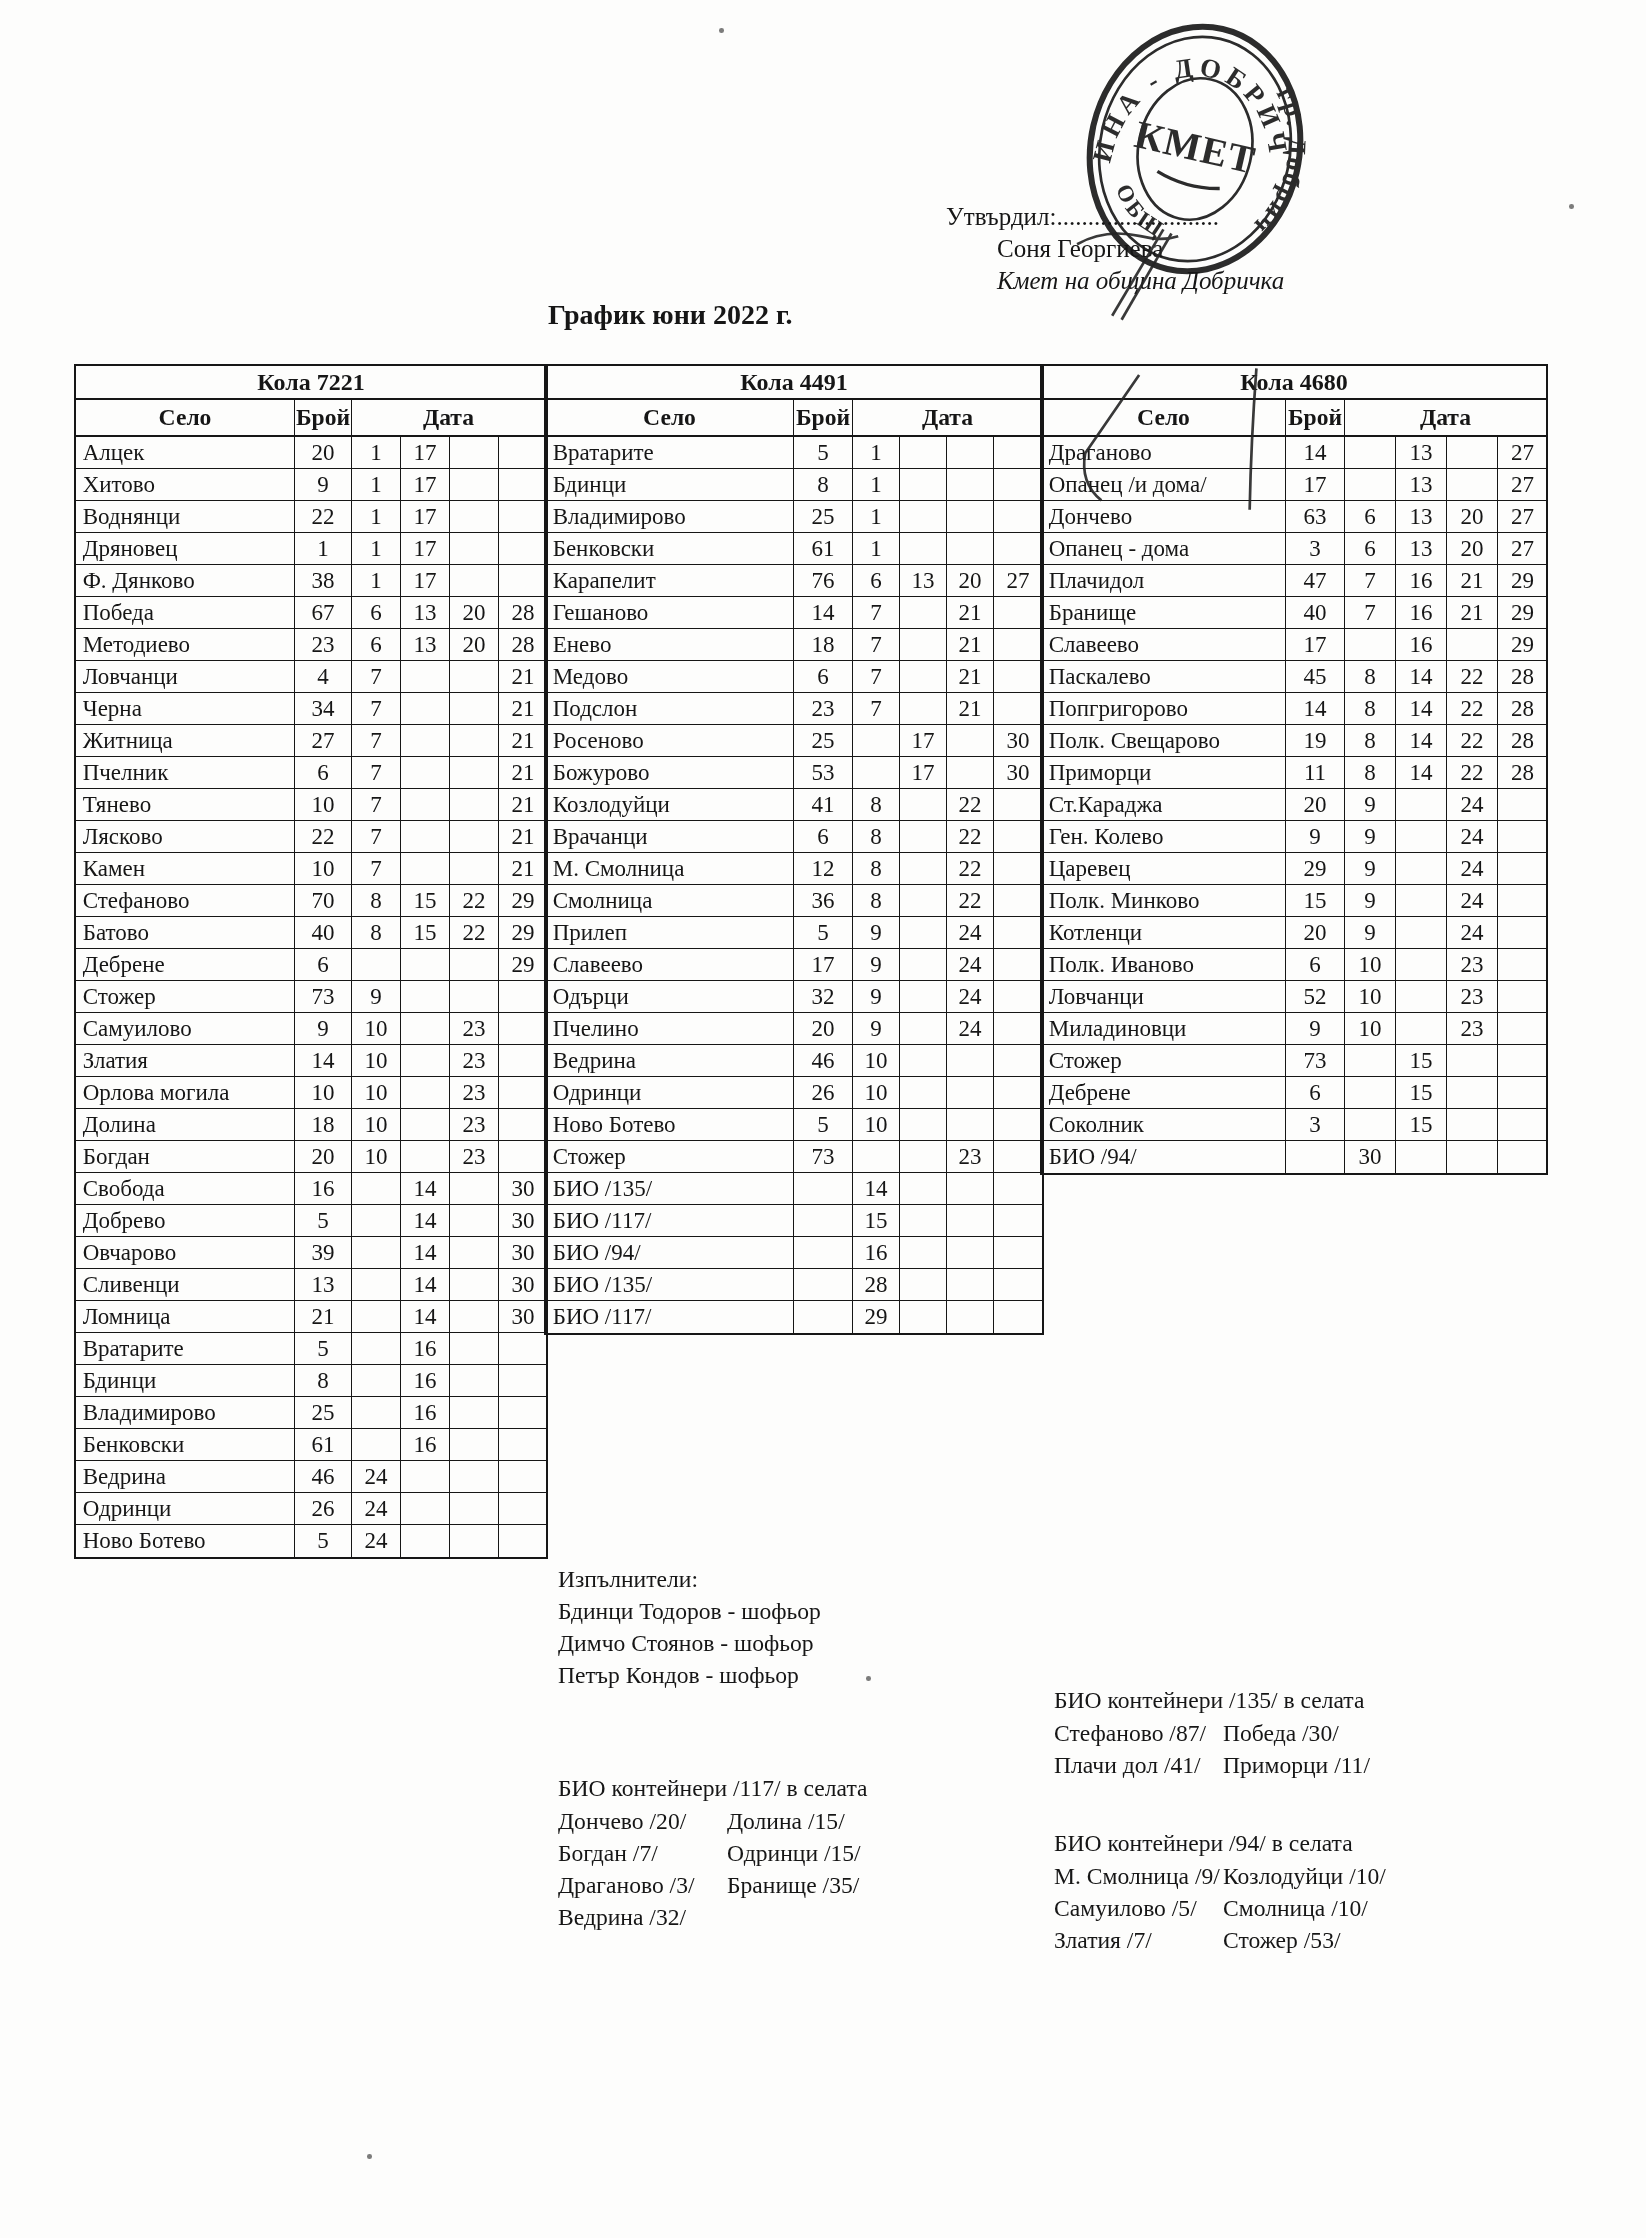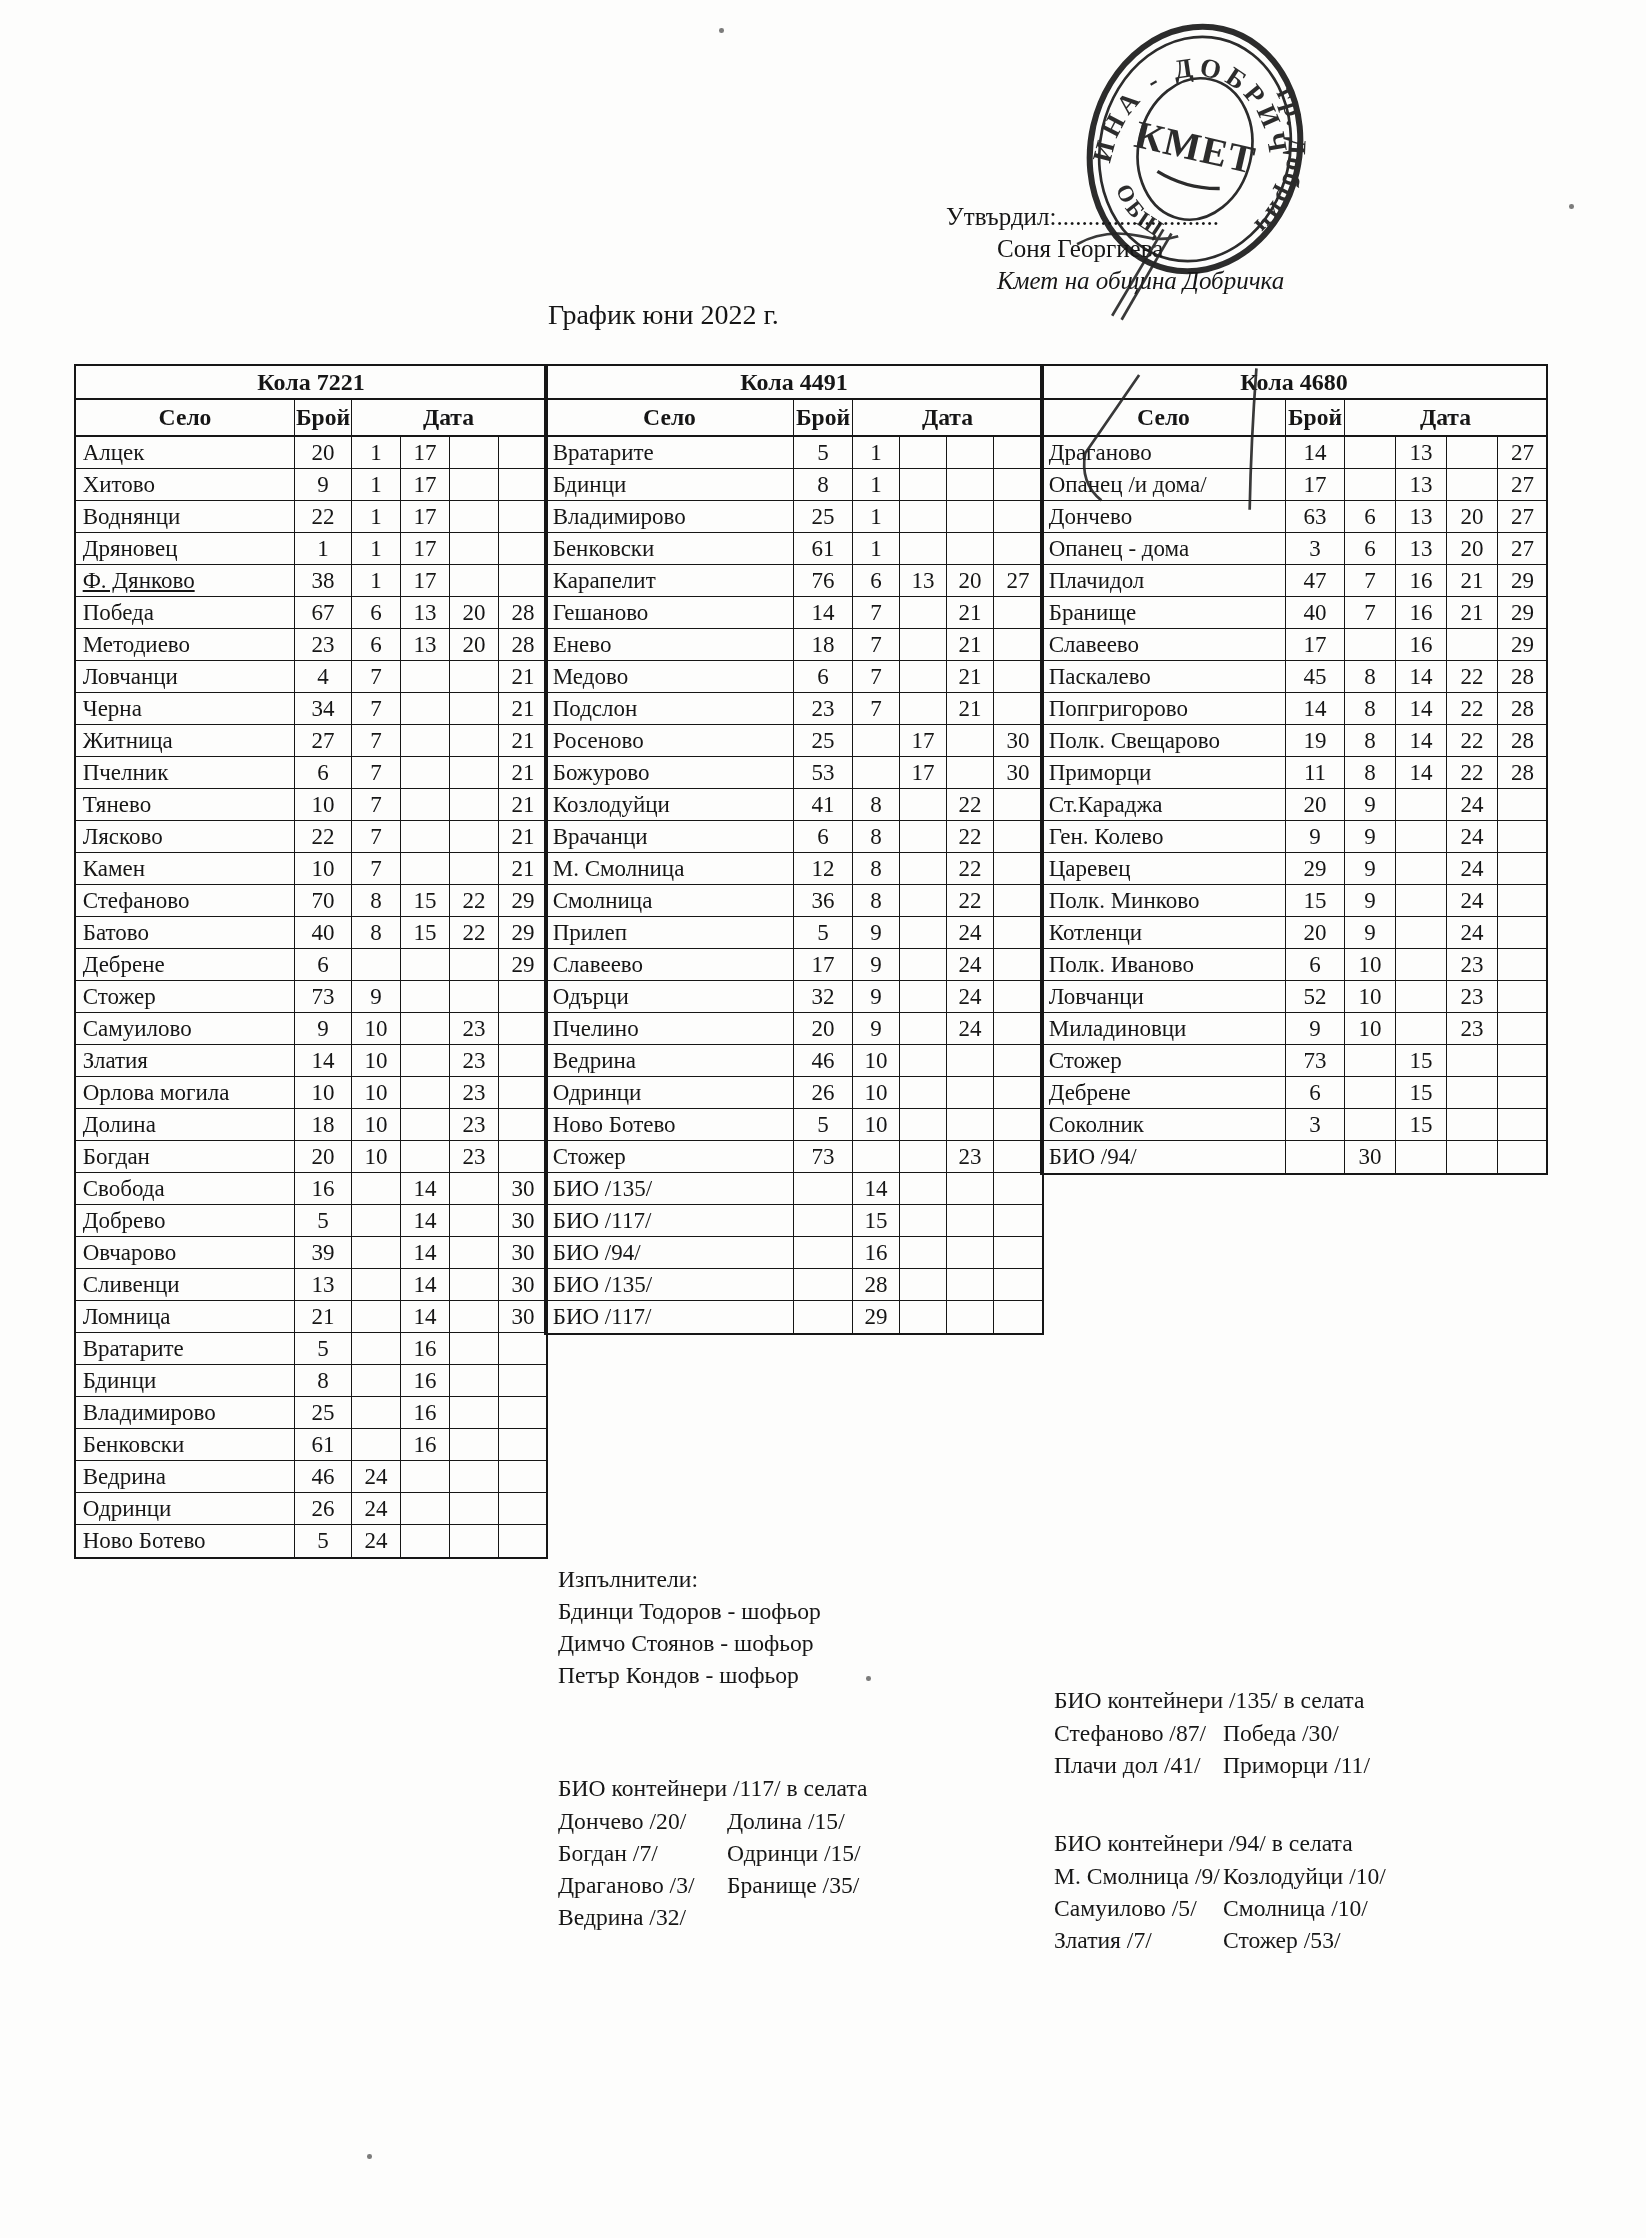--- a/index.html
+++ b/index.html
@@ -3,21 +3,21 @@
 <meta charset="utf-8">
 <style>
   html,body{margin:0;padding:0;background:#e8e8e8;}
   .page{position:relative;width:1646px;height:2239px;background:#fdfdfc;
         font-family:"Liberation Serif","DejaVu Serif",serif;color:#161616;overflow:hidden;}
   
   .approval{position:absolute;left:946px;top:201px;font-size:25px;line-height:32px;}
   .approval .a-name{margin-left:51px;}
   .approval .a-role{margin-left:51px;font-style:italic;}
   
-  .title{position:absolute;left:548px;top:299px;font-size:28px;font-weight:normal;margin:0;}
+  .title{position:absolute;left:548px;top:299px;font-size:28px;font-weight:bold;margin:0;}
   
   .sched{position:absolute;top:364px;border:2px solid #161616;box-sizing:content-box;background:transparent;}
   .t-title{height:34px;border-bottom:2px solid #161616;display:flex;align-items:center;justify-content:center;
            font-weight:bold;font-size:24px;box-sizing:border-box;}
   .t-head{display:flex;height:37px;font-weight:bold;font-size:23.6px;}
   .t-head .cell{border-bottom:2px solid #161616;justify-content:center;}
   .row{display:flex;height:32px;font-size:23px;}
   .cell{border-right:1.3px solid #161616;border-bottom:1.3px solid #161616;box-sizing:border-box;
         display:flex;align-items:center;justify-content:center;overflow:hidden;white-space:nowrap;}
   .cell.v{justify-content:flex-start;padding-left:6.7px;}
@@ -101,21 +101,21 @@
         </div>
         <div class="row">
           <div class="cell v" style="width: 219px; flex: 0 0 219px;">Дряновец</div>
           <div class="cell c" style="width: 57px; flex: 0 0 57px;">1</div>
           <div class="cell d" style="width: 49px; flex: 0 0 49px;">1</div>
           <div class="cell d" style="width: 49px; flex: 0 0 49px;">17</div>
           <div class="cell d" style="width: 49px; flex: 0 0 49px;"></div>
           <div class="cell d last" style="width: 48px; flex: 0 0 48px;"></div>
         </div>
         <div class="row">
-          <div class="cell v" style="width: 219px; flex: 0 0 219px; text-decoration: underline;">Ф. Дянково</div>
+          <div class="cell v" style="width: 219px; flex: 0 0 219px;">Ф. Дянково</div>
           <div class="cell c" style="width: 57px; flex: 0 0 57px;">38</div>
           <div class="cell d" style="width: 49px; flex: 0 0 49px;">1</div>
           <div class="cell d" style="width: 49px; flex: 0 0 49px;">17</div>
           <div class="cell d" style="width: 49px; flex: 0 0 49px;"></div>
           <div class="cell d last" style="width: 48px; flex: 0 0 48px;"></div>
         </div>
         <div class="row">
           <div class="cell v" style="width: 219px; flex: 0 0 219px;">Победа</div>
           <div class="cell c" style="width: 57px; flex: 0 0 57px;">67</div>
           <div class="cell d" style="width: 49px; flex: 0 0 49px;">6</div>

